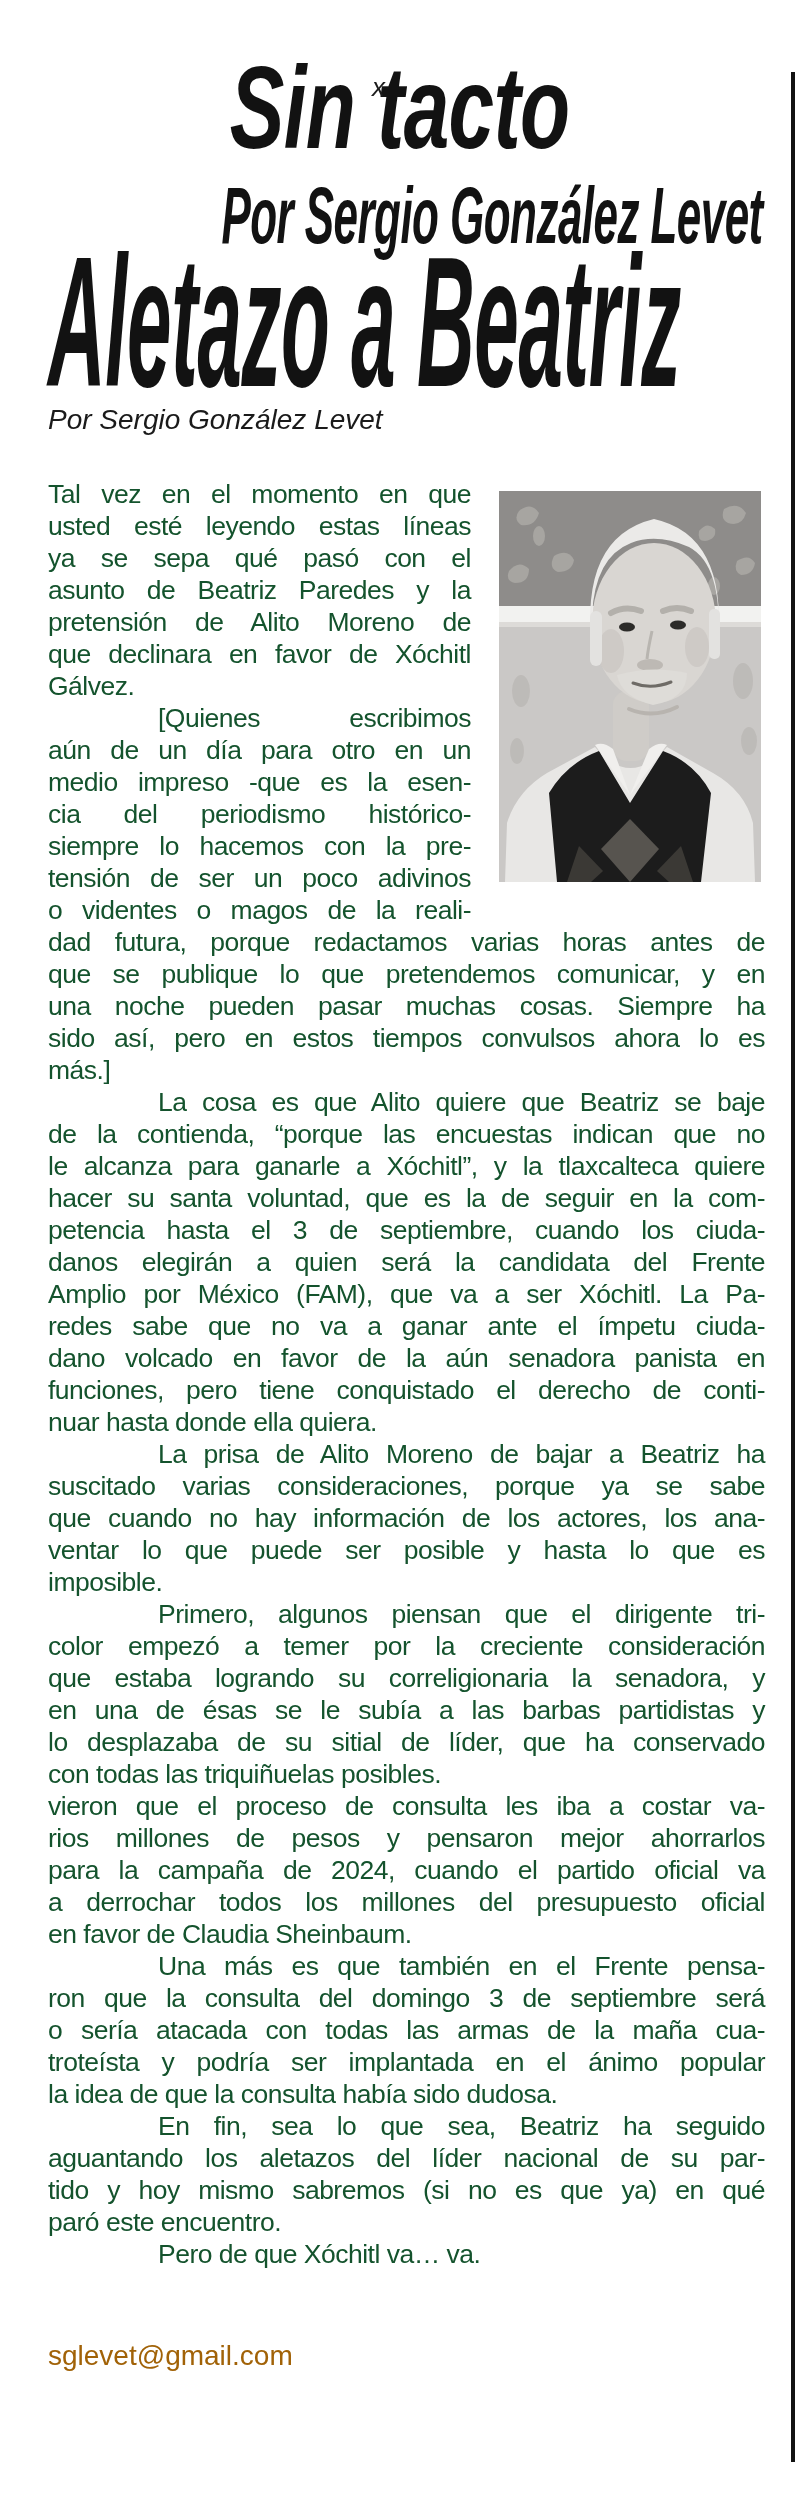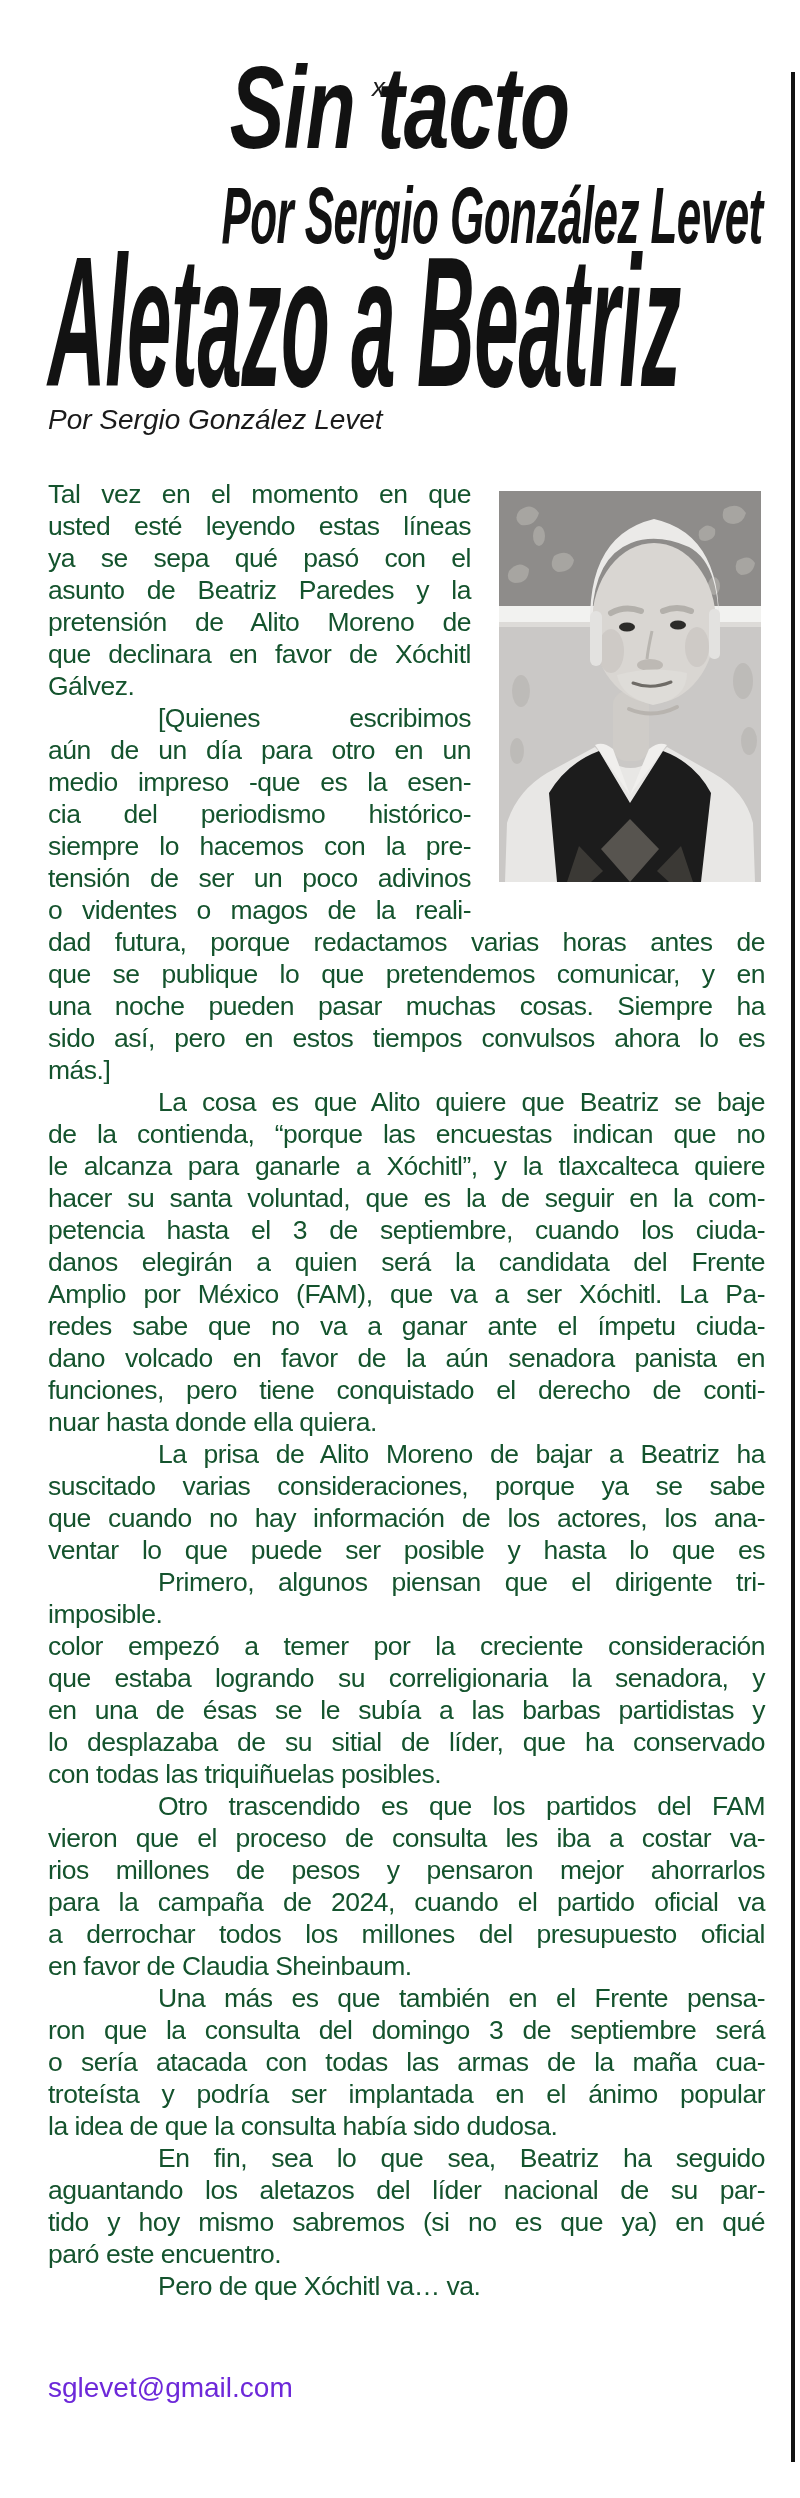--- a/index.html
+++ b/index.html
@@ -63,21 +63,21 @@
     text-align-last:justify;
     overflow:visible;
   }
   .line.indent{text-indent:110px;}
   .line.last{text-align:center;text-align-last:left;}
   
   .email{
     clear:left;
     margin:70px 0 0 48px;
     font-size:28px;line-height:32px;
-    color:#6d28d9;
+    color:#a16207;
   }
 </style>
 </head>
 <body>
 
 <div class="page">
 
   <div class="rule"></div>
 
   <header>
@@ -186,28 +186,27 @@
         <div class="line">danos elegirán a quien será la candidata del Frente</div>
         <div class="line">Amplio por México (FAM), que va a ser Xóchitl. La Pa-</div>
         <div class="line">redes sabe que no va a ganar ante el ímpetu ciuda-</div>
         <div class="line">dano volcado en favor de la aún senadora panista en</div>
         <div class="line">funciones, pero tiene conquistado el derecho de conti-</div>
         <div class="line last">nuar hasta donde ella quiera.</div>
         <div class="line indent">La prisa de Alito Moreno de bajar a Beatriz ha</div>
         <div class="line">suscitado varias consideraciones, porque ya se sabe</div>
         <div class="line">que cuando no hay información de los actores, los ana-</div>
         <div class="line">ventar lo que puede ser posible y hasta lo que es</div>
+        <div class="line last">imposible.</div>
         <div class="line indent">Primero, algunos piensan que el dirigente tri-</div>
-        <div class="line last">imposible.</div>
         <div class="line">color empezó a temer por la creciente consideración</div>
         <div class="line">que estaba logrando su correligionaria la senadora, y</div>
         <div class="line">en una de ésas se le subía a las barbas partidistas y</div>
         <div class="line">lo desplazaba de su sitial de líder, que ha conservado</div>
         <div class="line last">con todas las triquiñuelas posibles.</div>
-        <div class="line indent">Otro trascendido es que los partidos del FAM</div>
         <div class="line">vieron que el proceso de consulta les iba a costar va-</div>
         <div class="line">rios millones de pesos y pensaron mejor ahorrarlos</div>
         <div class="line">para la campaña de 2024, cuando el partido oficial va</div>
         <div class="line">a derrochar todos los millones del presupuesto oficial</div>
         <div class="line last">en favor de Claudia Sheinbaum.</div>
         <div class="line indent">Una más es que también en el Frente pensa-</div>
         <div class="line">ron que la consulta del domingo 3 de septiembre será</div>
         <div class="line">o sería atacada con todas las armas de la maña cua-</div>
         <div class="line">troteísta y podría ser implantada en el ánimo popular</div>
         <div class="line last">la idea de que la consulta había sido dudosa.</div>

